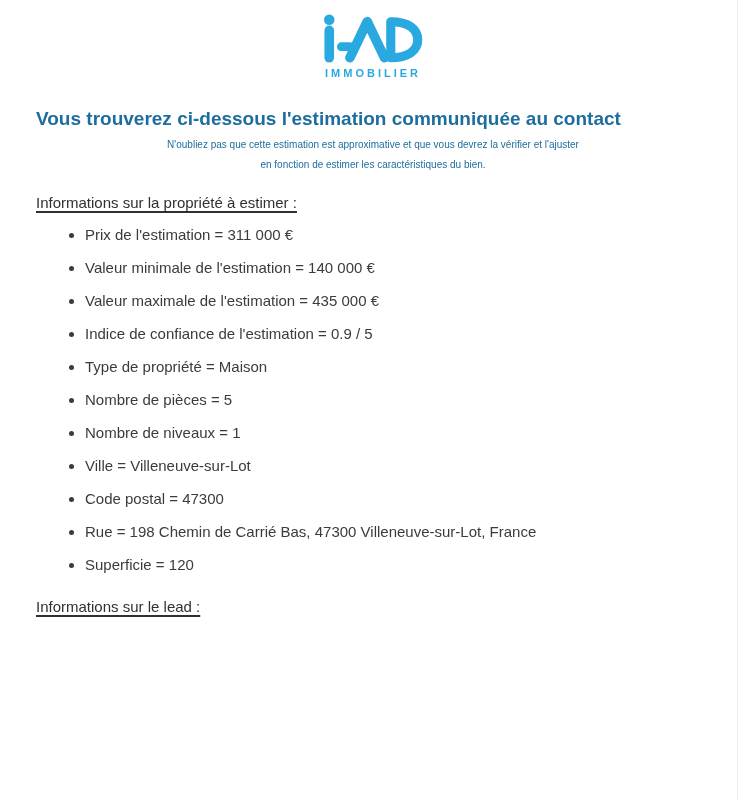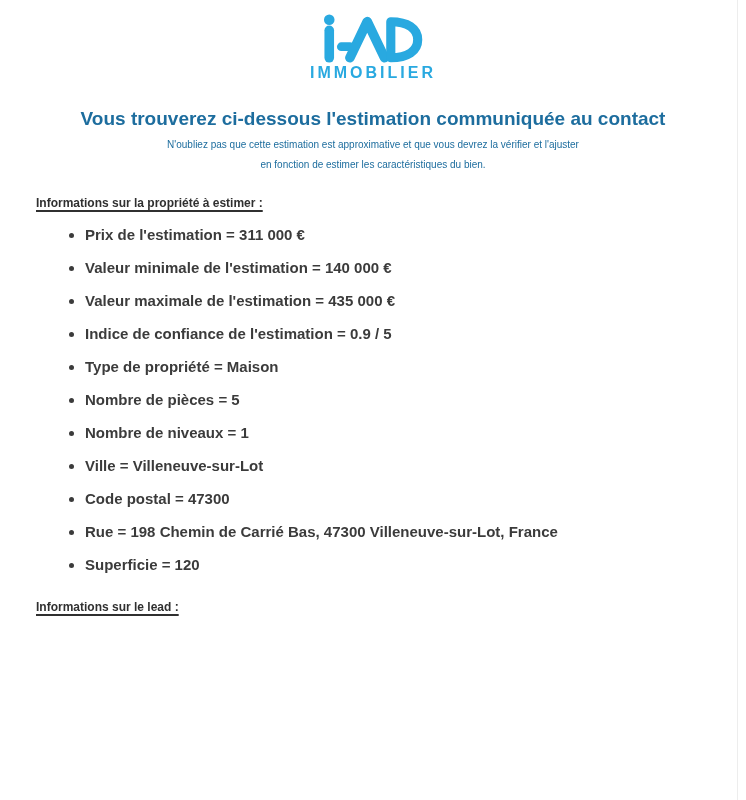--- a/index.html
+++ b/index.html
@@ -28,61 +28,60 @@
   
   .logo-wrap {
     text-align: center;
   }
   .logo-svg {
     display: block;
     margin: 0 auto;
   }
   .logo-subtitle {
     margin-top: 2px;
-    font-size: 16px;
+    font-size: 11px;
     font-weight: bold;
     letter-spacing: 3px;
     color: #29a9e0;
     line-height: 14px;
   }
   
   .main-title {
     margin-top: 28px;
-    text-align: center;
+    text-align: left;
     font-size: 19px;
     font-weight: bold;
     color: #1d6d9e;
     line-height: 22px;
   }
   .sub-block {
     margin-top: 5px;
     text-align: center;
     font-size: 10px;
     color: #1d6d9e;
     line-height: 20px;
   }
   
   .section-heading {
     margin-top: 18px;
-    font-size: 12px;
-    font-weight: bold;
+    font-size: 15px;
+    font-weight: normal;
     color: #303030;
     text-decoration: underline;
     text-decoration-thickness: 2px;
     text-underline-offset: 3px;
     line-height: 20px;
   }
   .section-heading.lead {
     margin-top: 24px;
   }
   ul.info-list {
     margin: 14px 0 0 0;
     padding: 0 0 0 49px;
     list-style: disc outside;
-    font-weight: bold;
   }
   ul.info-list li {
     font-size: 15px;
     line-height: 16px;
     color: #3b3b3b;
     margin-bottom: 17px;
   }
   a.email-link {
     color: #1155cc;
     text-decoration: underline;

